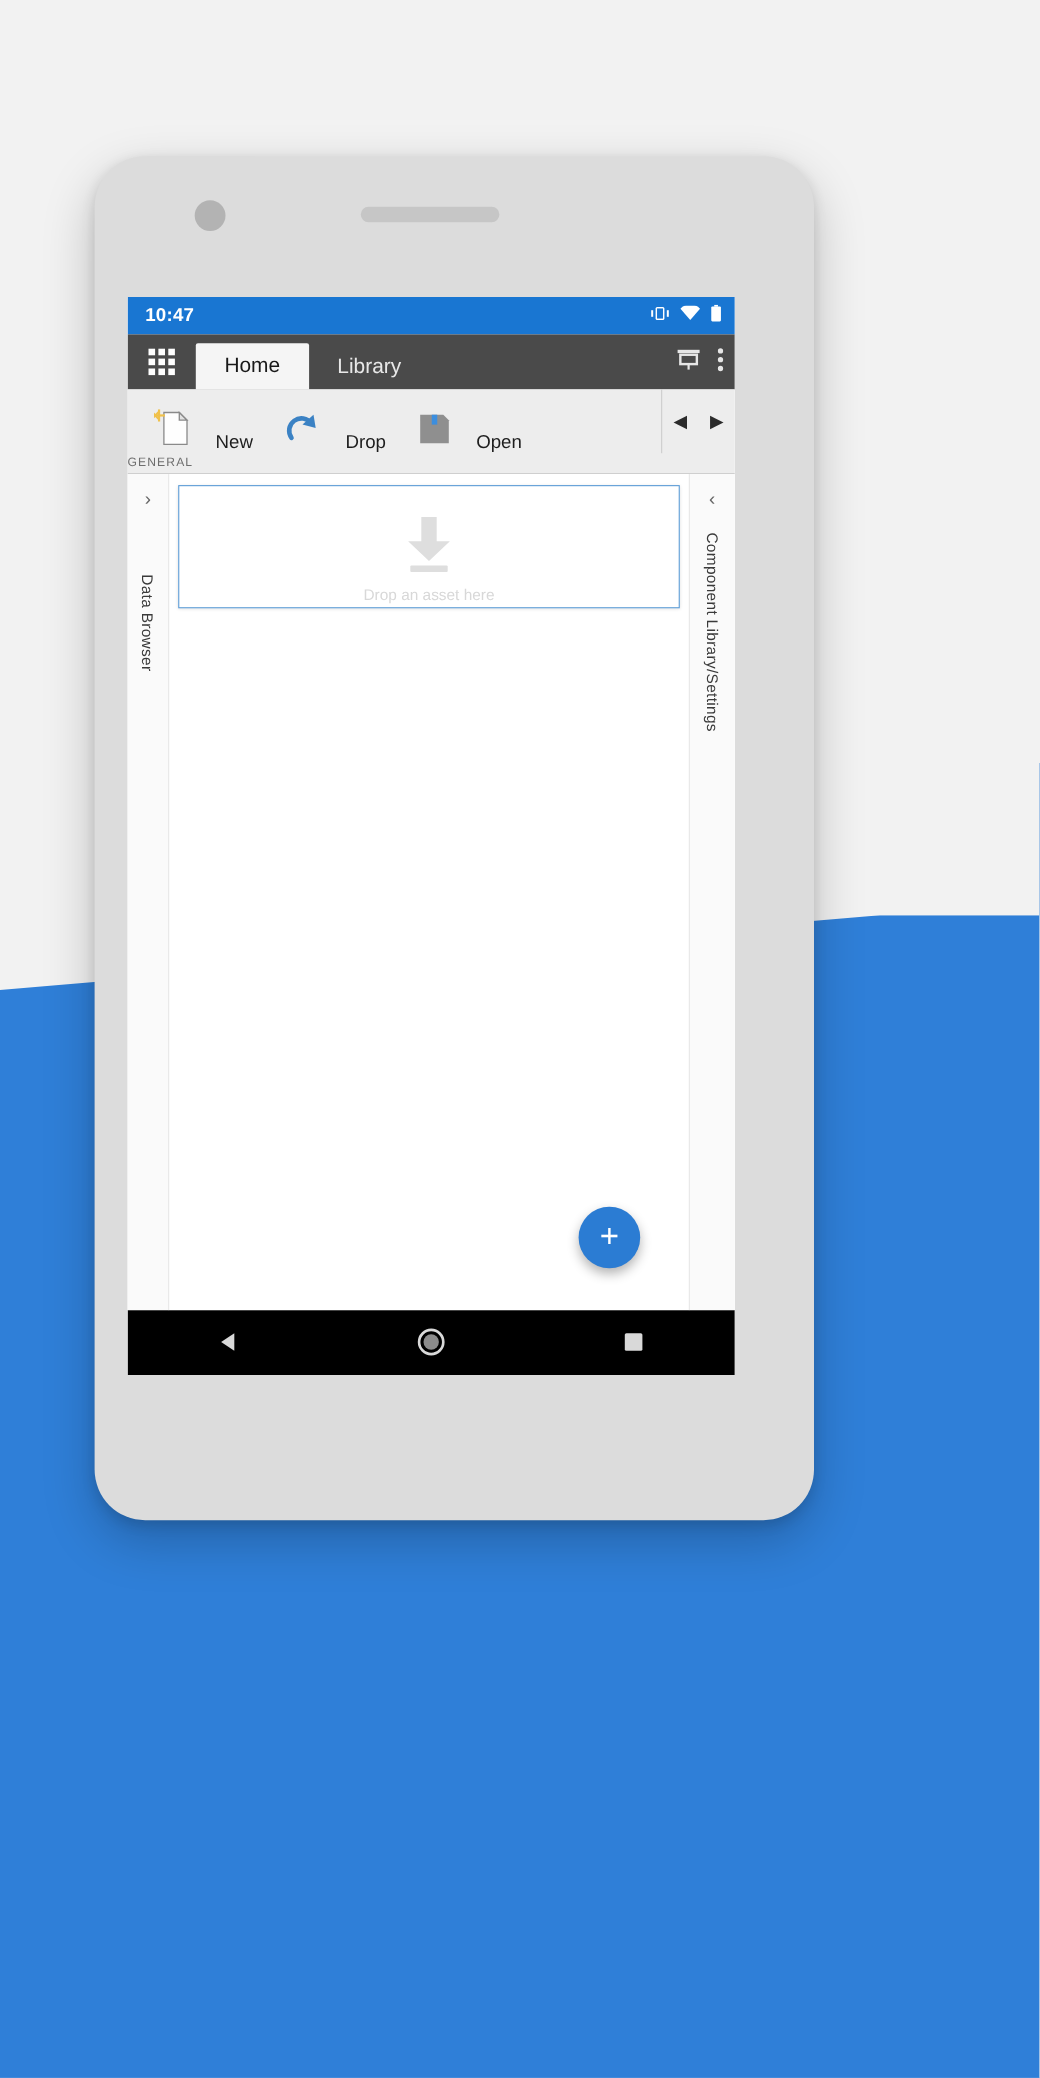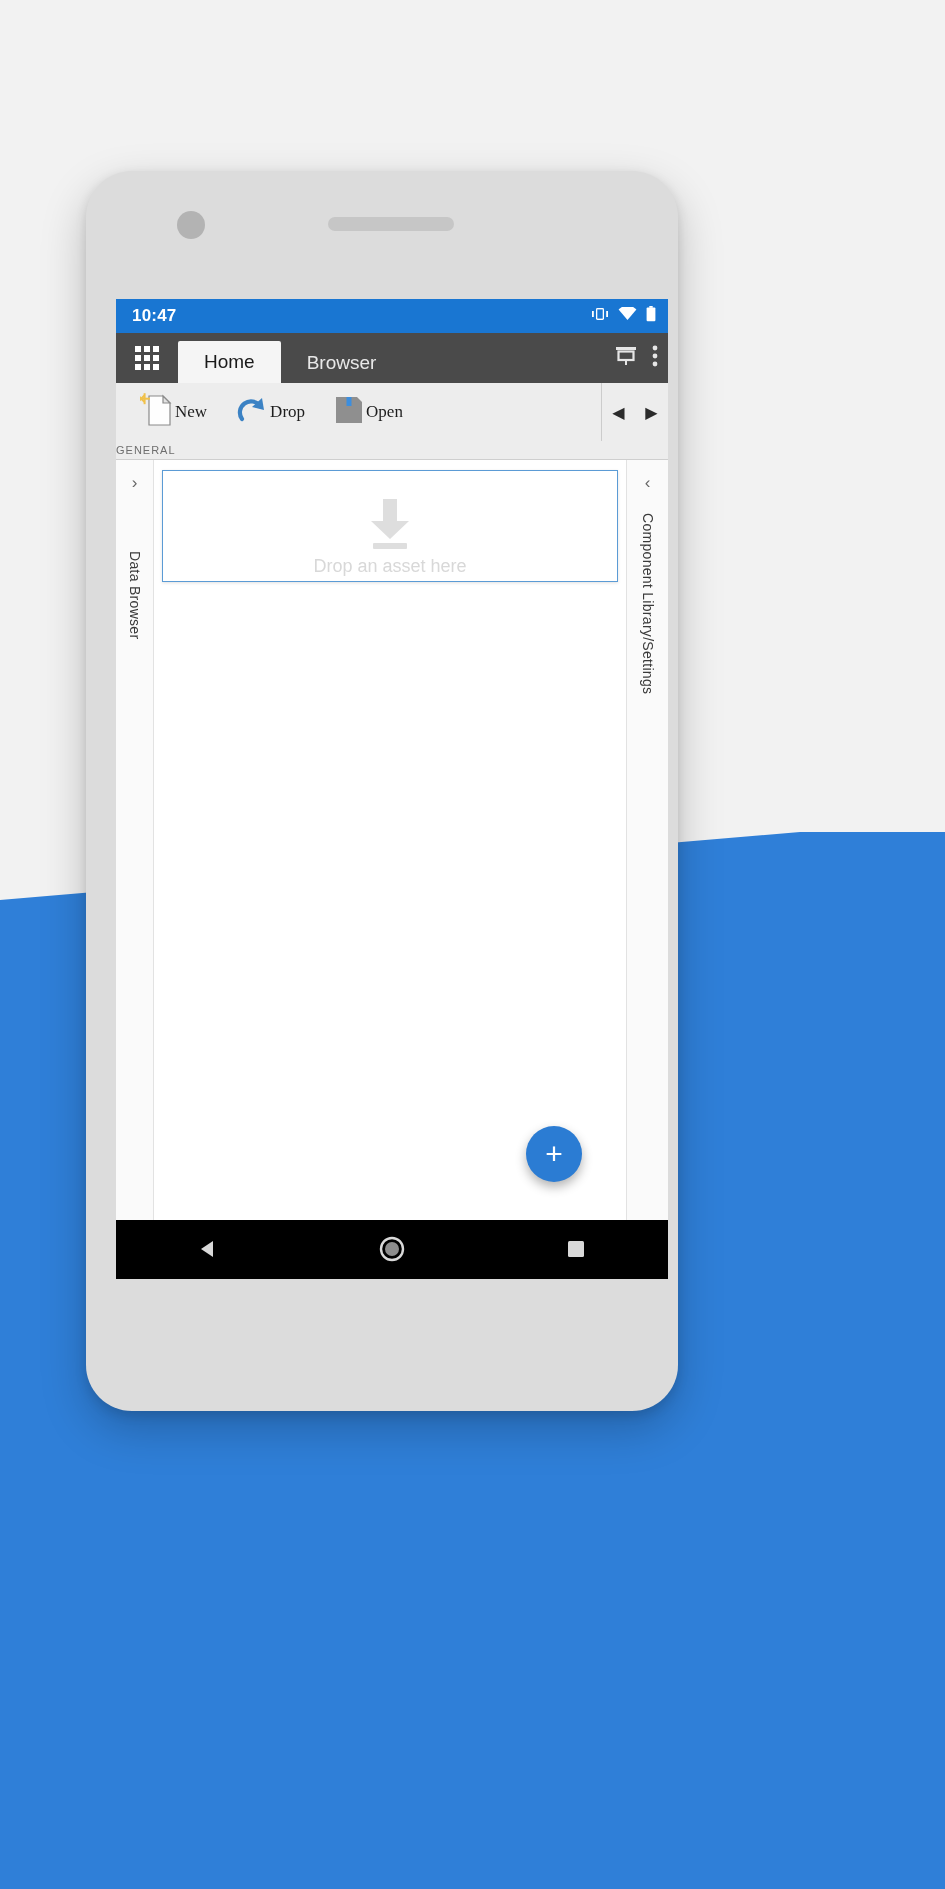--- a/index.html
+++ b/index.html
@@ -12,21 +12,21 @@
   }
   
   #bg-light{position:absolute;inset:0;background:#f2f2f2;}
   #bg-blue{
     position:absolute;left:0;top:0;width:945px;height:1889px;
     background:#2f7fd8;
     clip-path:polygon(0 900px, 800px 832px, 945px 832px, 945px 1889px, 0 1889px);
   }
   
   #phone{
-    position:absolute;left:86px;top:171px;width:592px;height:1240px;
+    position:absolute;left:86px;top:142px;width:654px;height:1240px;
     background:#dcdcdc;border-radius:46px;
     box-shadow:0 18px 46px rgba(0,0,0,.22), 0 4px 12px rgba(0,0,0,.12);
   }
   #speaker{position:absolute;left:242px;top:46px;width:126px;height:14px;border-radius:7px;background:#c6c6c6;}
   #camera{position:absolute;left:91px;top:40px;width:28px;height:28px;border-radius:50%;background:#b3b3b3;}
 
   
   #screen{
     position:absolute;left:30px;top:128px;width:552px;height:980px;
     background:#ffffff;overflow:hidden;
@@ -55,21 +55,21 @@
   }
   .tab.active{background:#f5f5f5;color:#1a1a1a;height:42px;border-radius:2px 2px 0 0;}
   #tabright{margin-left:auto;display:flex;align-items:center;height:50px;padding-right:10px;gap:14px;}
 
   
   #ribbon{
     height:76px;background:#ededed;display:flex;align-items:flex-start;
     position:relative;border-bottom:1px solid #cfcfcf;
   }
   #ribbon-items{display:flex;align-items:center;height:58px;flex:1;padding-left:10px;}
-  .rib{display:flex;align-items:center;gap:1px;padding:0 14px;height:58px;font-family:Liberation Serif, serif;}
+  .rib{display:flex;align-items:flex-end;gap:22px;padding:0 14px;height:58px;}
   .rib .lbl{font-size:17px;color:#1d1d1d;white-space:nowrap;}
   #ribbon-caption{
     position:absolute;left:0;right:68px;bottom:3px;text-align:left;
     font-size:11px;letter-spacing:1px;color:#6e6e6e;
   }
   #ribbon-nav{
     width:66px;height:58px;border-left:1px solid #cccccc;
     display:flex;align-items:center;justify-content:space-around;flex-shrink:0;
   }
   .navarrow{font-size:16px;color:#2b2b2b;}
@@ -92,21 +92,21 @@
   .vtext.rl{writing-mode:vertical-rl;margin-top:22px;}
   #canvas{flex:1;background:#fff;position:relative;padding:10px 8px 0 8px;box-sizing:border-box;}
 
   #dropzone{
     margin:0 auto;height:110px;border:1px solid #5b9bd5;background:#fff;
     box-shadow:0 1px 3px rgba(0,0,0,.12);
     display:flex;flex-direction:column;align-items:center;justify-content:center;
     position:relative;
   }
   #drop-label{
-    font-size:18px;color:#d8d8d8;position:absolute;bottom:4px;width:100%;text-align:center;
+    font-size:14px;color:#d8d8d8;position:absolute;bottom:4px;width:100%;text-align:center;
   }
   #drop-arrow{margin-bottom:4px;}
 
   #fab{
     position:absolute;right:44px;bottom:38px;width:56px;height:56px;border-radius:50%;
     background:#2b7cd3;box-shadow:0 5px 11px rgba(0,0,0,.3);
     display:flex;align-items:center;justify-content:center;
   }
   #fab .plus{color:#fff;font-size:30px;line-height:28px;font-weight:300;}
 
@@ -161,21 +161,21 @@
             <i></i>
             <i></i>
             <i></i>
             <i></i>
             <i></i>
             <i></i>
             <i></i>
         </span>
       </div>
       <div class="tab active">Home</div>
-      <div class="tab">Browser</div>
+      <div class="tab">Library</div>
       <div id="tabright">
         <span>
           <svg width="24" height="22" viewBox="0 0 24 22">
             <rect x="2" y="2" width="20" height="3" fill="#e6e6e6"></rect>
             <rect x="4.5" y="6.5" width="15" height="8.5" fill="none" stroke="#e6e6e6" stroke-width="2.2"></rect>
             <rect x="11" y="15" width="2" height="5" fill="#e6e6e6"></rect>
           </svg>
         </span>
         <span>
           <svg width="6" height="24" viewBox="0 0 6 24">

